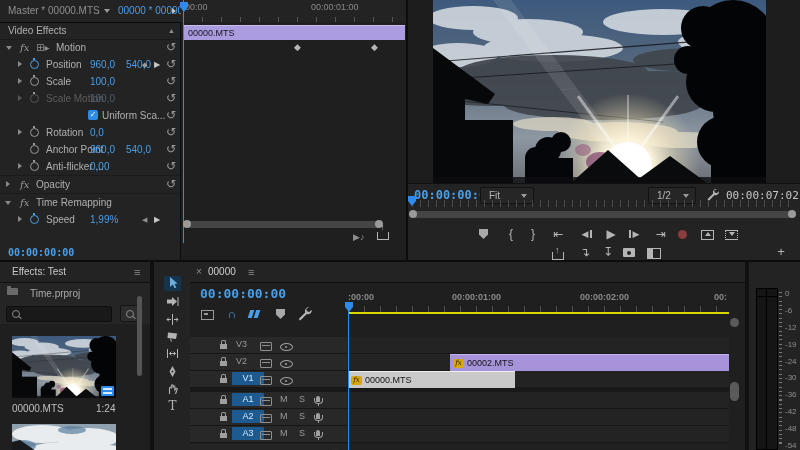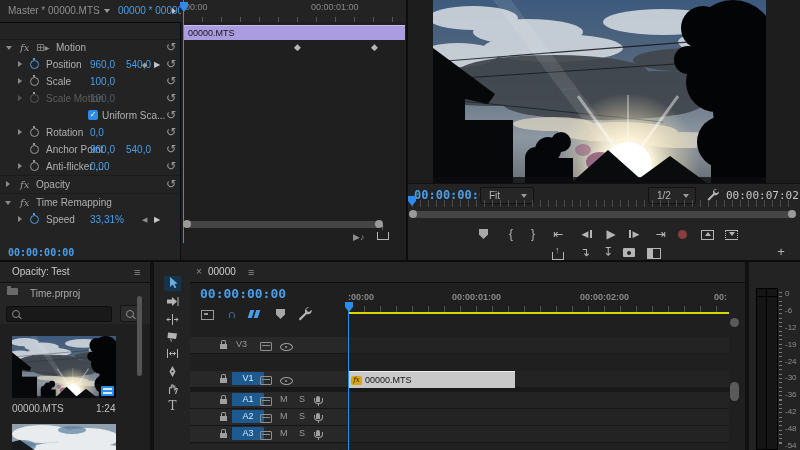--- a/index.html
+++ b/index.html
@@ -232,20 +232,24 @@
 
   <section class="panel" id="ec">
     <div class="ec-head">
       <span class="abs dim" style="left:8px">Master * 00000.MTS</span>
       <span class="ddc abs" style="left:104px;top:9px"></span>
       <span class="abs blue" style="left:118px">00000 * 00000.M...</span>
       <span class="tri-r abs" style="left:172px;top:8px;border-left-color:#c0c0c0"></span>
     </div>
 
     <div class="ec-left">
+      <div class="ec-row" style="top:0">
+        <span class="lbl" style="left:8px">Video Effects</span>
+        <span class="abs dim" style="left:168px;font-size:7px">▲</span>
+      </div>
       <div class="ec-sep" style="top:17px"></div>
 
       <div class="ec-row" style="top:17px">
         <span class="tri-d" style="left:6px"></span>
         <span class="fxg abs" style="left:20px">fx</span>
         <span class="abs dim" style="left:36px">⊞▸</span>
         <span class="lbl" style="left:56px">Motion</span>
         <span class="reset">↺</span>
       </div>
 
@@ -318,21 +322,21 @@
       <div class="ec-row" style="top:172px">
         <span class="tri-d" style="left:5px"></span>
         <span class="fxg abs" style="left:20px">fx</span>
         <span class="lbl" style="left:36px">Time Remapping</span>
       </div>
 
       <div class="ec-row" style="top:189px">
         <span class="tri-r" style="left:18px"></span>
         <span class="sw bl" style="left:30px"></span>
         <span class="lbl" style="left:46px">Speed</span>
-        <span class="val" style="left:90px">33,31%</span>
+        <span class="val" style="left:90px">1,99%</span>
         <span class="abs dim" style="left:142px;font-size:7px">◀</span>
         <span class="abs" style="left:154px;font-size:8px;color:#c8c8c8">▶</span>
       </div>
 
       <span class="abs tc" style="left:8px;top:225px;font-size:10px">00:00:00:00</span>
     </div>
 
     <div id="ec-mini">
       <div class="ecruler">
         <span class="abs" style="left:4px;top:2px">00:00</span>
@@ -408,21 +412,21 @@
           <span class="cmp"></span>
         </span>
       <span class="pm-btn" style="left:362px;top:60px;font-size:13px">+</span>
     </div>
   </section>
 
   <div class="seam-h"></div>
 
   <section class="panel" id="pj">
     <div class="abs" style="left:0;top:0;right:0;height:20px;background:#232323;border-bottom:1px solid #101010;line-height:20px">
-      <span class="abs" style="left:12px;color:#c9c9c9">Opacity: Test</span>
+      <span class="abs" style="left:12px;color:#c9c9c9">Effects: Test</span>
       <span class="abs dim" style="left:134px;font-size:11px">≡</span>
     </div>
     <span class="folder" style="left:7px;top:26px"></span>
     <span class="abs" style="left:30px;top:26px;color:#aaa">Time.prproj</span>
     <div class="srch">
         <span class="mag" style="left:5px;top:3px"></span>
       </div>
     <div class="srchbin">
         <span class="mag" style="left:5px;top:4px"></span>
       </div>
@@ -522,20 +526,31 @@
     <div class="trow" style="top:75px">
       <div class="thead">
         <span class="lock" style="left:30px"></span>
         <span class="tname">V3</span>
         <span class="slk" style="left:70px"></span>
         <span class="eye" style="left:90px"></span>
       </div>
       <div class="tlane"></div>
     </div>
     <div class="trow" style="top:92px">
+      <div class="thead">
+        <span class="lock" style="left:30px"></span>
+        <span class="tname">V2</span>
+        <span class="slk" style="left:70px"></span>
+        <span class="eye" style="left:90px"></span>
+      </div>
+      <div class="tlane">
+        <div class="clip" style="left:103px;width:279px;background:#a793da;border-top:1px solid #c3b4ec">
+          <span class="fxb">fx</span><span>00002.MTS</span>
+        </div>
+      </div>
     </div>
     <div class="trow" style="top:109px">
       <div class="thead">
         <span class="lock" style="left:30px"></span>
         <span class="tgt">V1</span>
         <span class="slk" style="left:70px"></span>
         <span class="eye" style="left:90px"></span>
       </div>
       <div class="tlane">
         <div class="clip" style="left:1px;width:167px;background:#c9c9c9;border-top:1px solid #efefef">

